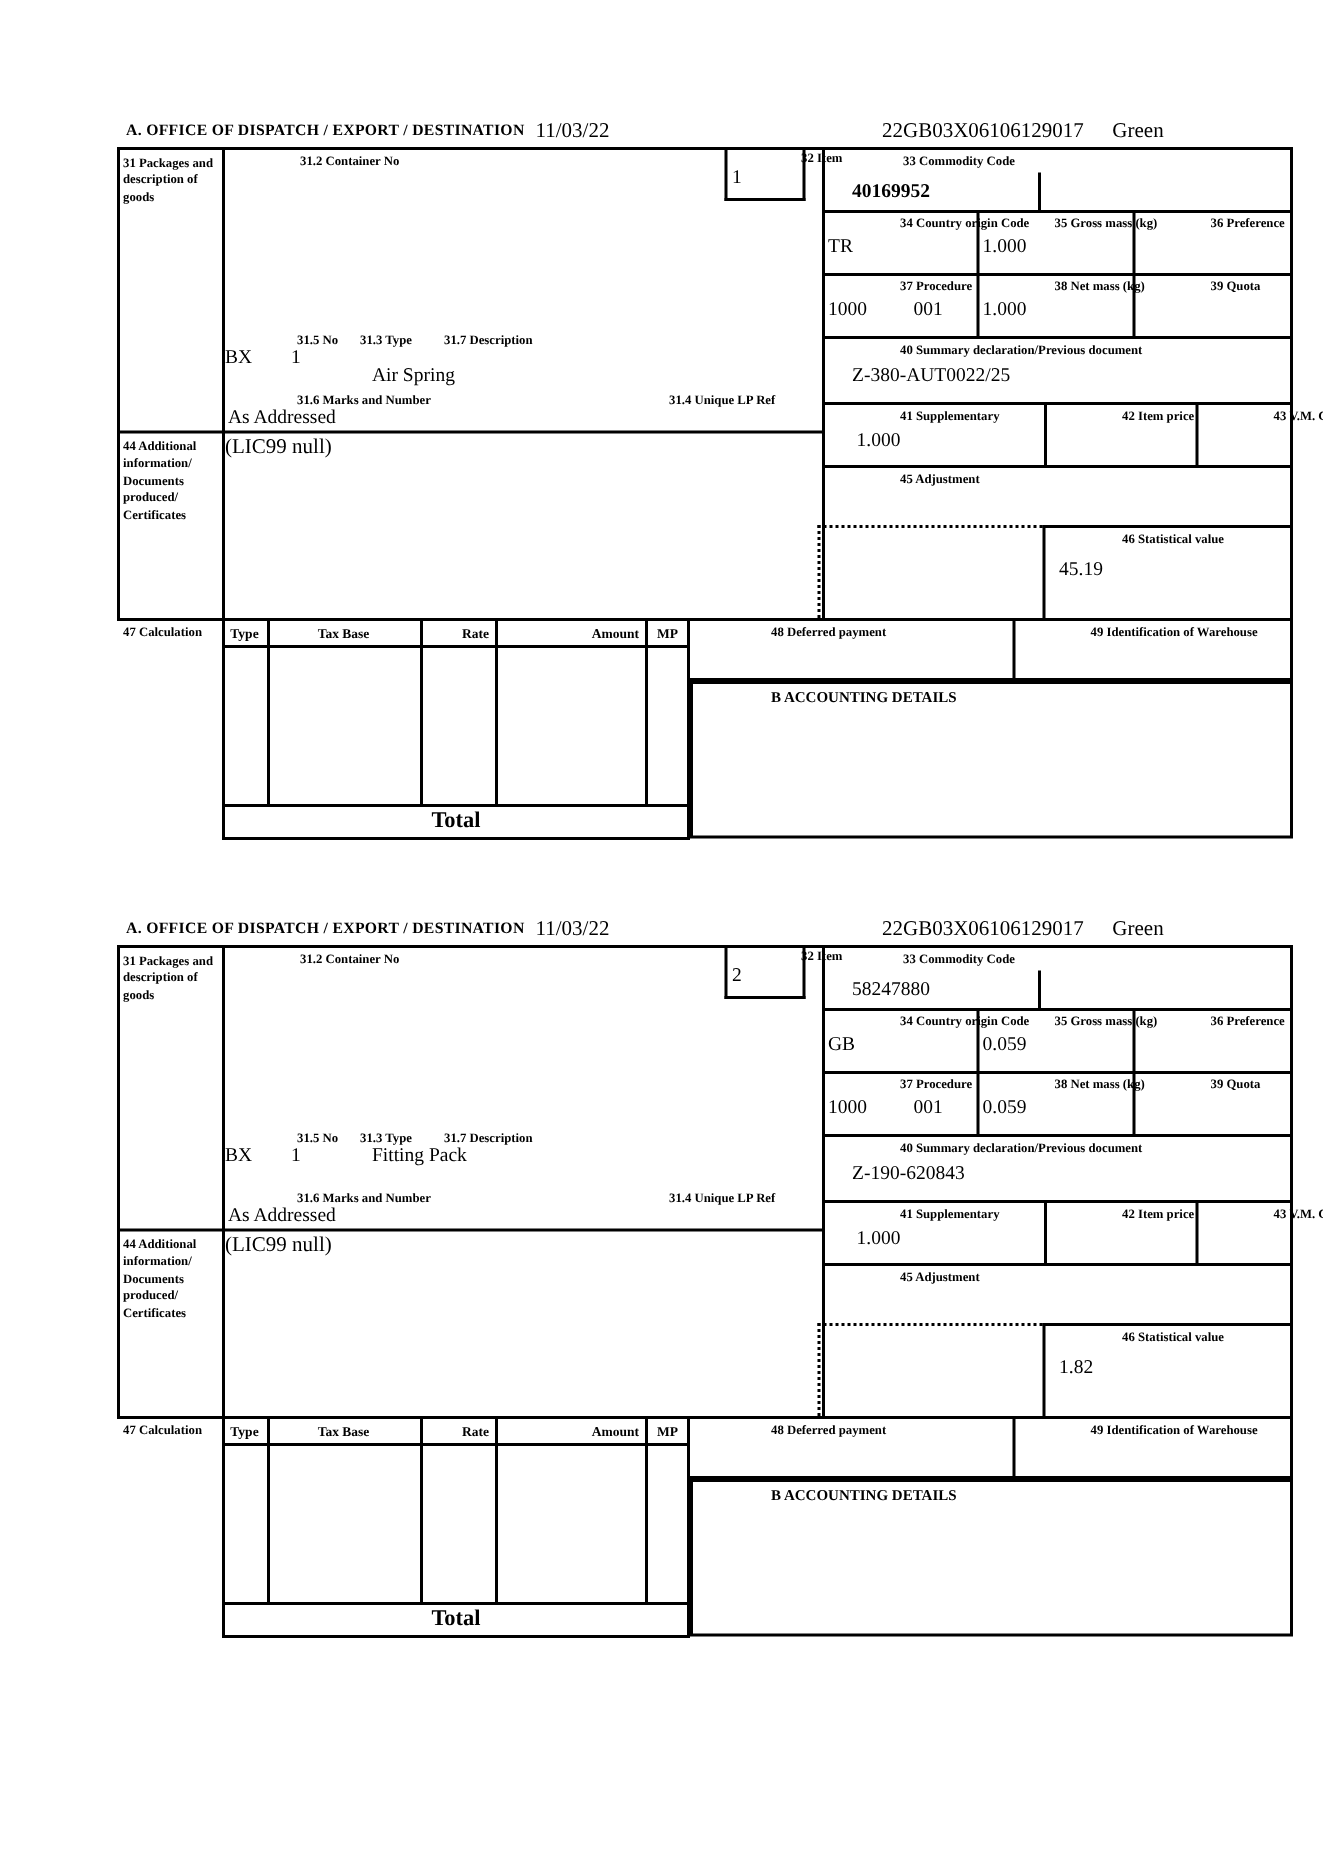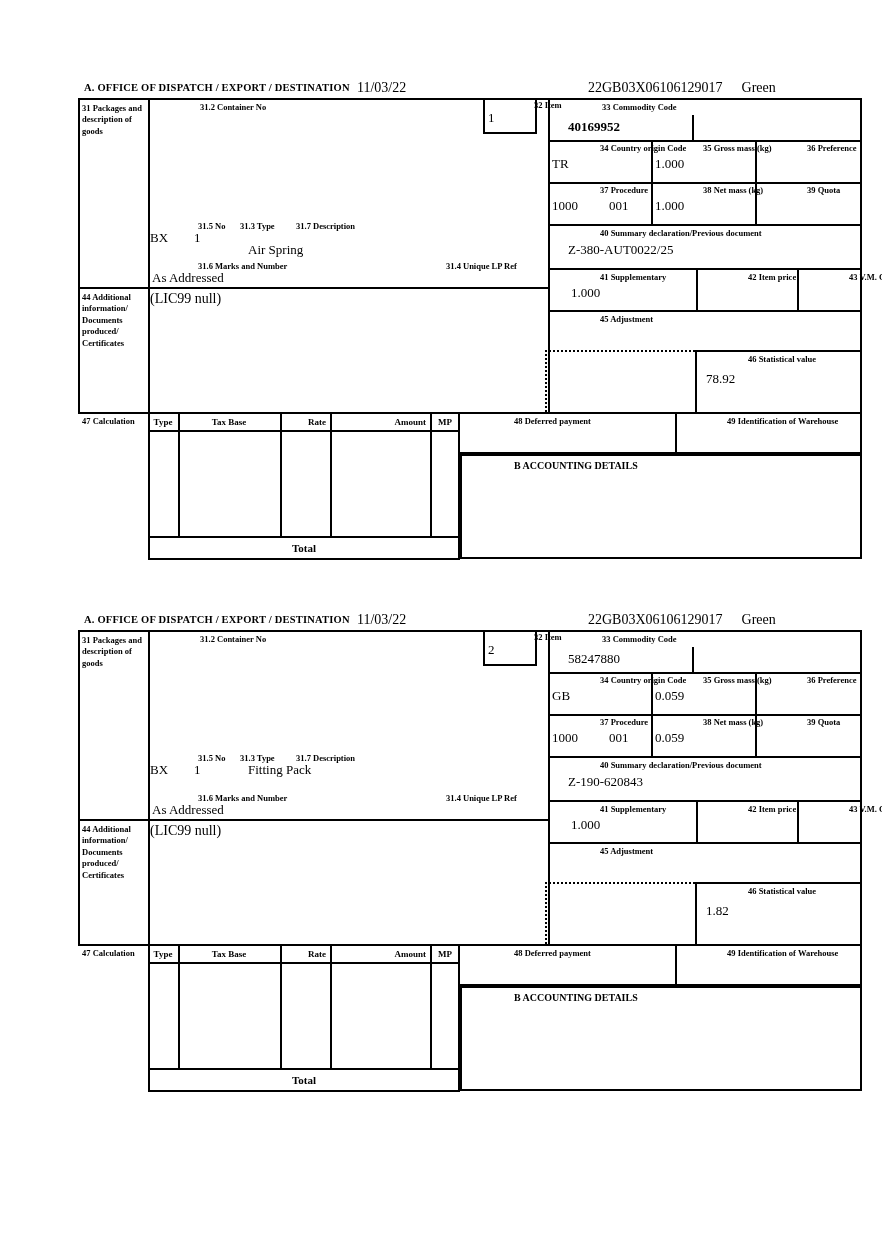--- a/index.html
+++ b/index.html
@@ -16,21 +16,21 @@
   .hdr-title { font-size:10.5px; font-weight:bold; letter-spacing:0.2px; white-space:nowrap; }
   .hdr-val { font-size:14px; white-space:nowrap; }
   .line { position:absolute; background:#000; }
   .main-box { position:absolute; left:0; top:18px; width:784px; height:316px; border:2px solid #000; box-sizing:border-box; }
   .item-box { position:absolute; left:405px; top:18px; width:54px; height:36px; border-left:2px solid #000; border-right:2px solid #000; border-bottom:2px solid #000; box-sizing:border-box; }
   .dotted-top { position:absolute; left:467px; top:270px; width:150px; height:0; border-top:2px dotted #000; }
   .dotted-left { position:absolute; left:467px; top:270px; width:0; height:62px; border-left:2px dotted #000; }
   .box46 { position:absolute; left:617px; top:270px; width:167px; height:62px; border-left:2px solid #000; border-top:2px solid #000; box-sizing:border-box; }
   .calc-table { position:absolute; left:70px; top:332px; width:312px; height:126px; border:2px solid #000; box-sizing:border-box; }
   .total-row { position:absolute; left:70px; top:458px; width:312px; height:22px; border-left:2px solid #000; border-right:2px solid #000; border-bottom:2px solid #000; box-sizing:border-box; text-align:center; }
-  .total-row span { font-size:11px; font-weight:bold; line-height:19px; }
+  .total-row span { font-size:15px; font-weight:bold; line-height:19px; }
   .box4849 { position:absolute; left:382px; top:332px; width:402px; height:42px; border-right:2px solid #000; border-bottom:2px solid #000; box-sizing:border-box; }
   .boxB { position:absolute; left:382px; top:374px; width:402px; height:105px; border:2px solid #000; box-sizing:border-box; }
   .th { font-size:9px; font-weight:bold; line-height:1.2; }
   .tc { text-align:center; }
   .tr { text-align:right; }
 </style>
 </head>
 <body>
 
 <div class="sheet">
@@ -109,21 +109,21 @@
     <div class="abs val" style="left:493px; top:206px;">1.000</div>
     <div class="abs lbl" style="left:622px; top:192px;">42 Item price</div>
     <div class="abs val" style="left:622px; top:206px;"></div>
     <div class="abs lbl" style="left:723px; top:192px;">43 V.M. Code</div>
     <div class="abs val" style="left:723px; top:206px;"></div>
 
     <div class="abs lbl" style="left:474px; top:234px;">45 Adjustment</div>
     <div class="abs val" style="left:474px; top:248px;"></div>
 
     <div class="abs lbl" style="left:622px; top:274px;">46 Statistical value</div>
-    <div class="abs val" style="left:628px; top:292px;">78.92</div>
+    <div class="abs val" style="left:628px; top:292px;">45.19</div>
 
     <div class="calc-table"></div>
     <div class="line" style="left:70px; top:350px; width:312px; height:2px;"></div>
     <div class="line" style="left:100px; top:332px; width:2px; height:126px;"></div>
     <div class="line" style="left:202px; top:332px; width:2px; height:126px;"></div>
     <div class="line" style="left:252px; top:332px; width:2px; height:126px;"></div>
     <div class="line" style="left:352px; top:332px; width:2px; height:126px;"></div>
     <div class="abs th tc" style="left:70px; top:337px; width:30px;">Type</div>
     <div class="abs th tc" style="left:100px; top:337px; width:102px;">Tax Base</div>
     <div class="abs th tr" style="left:202px; top:337px; width:46px;">Rate</div>

